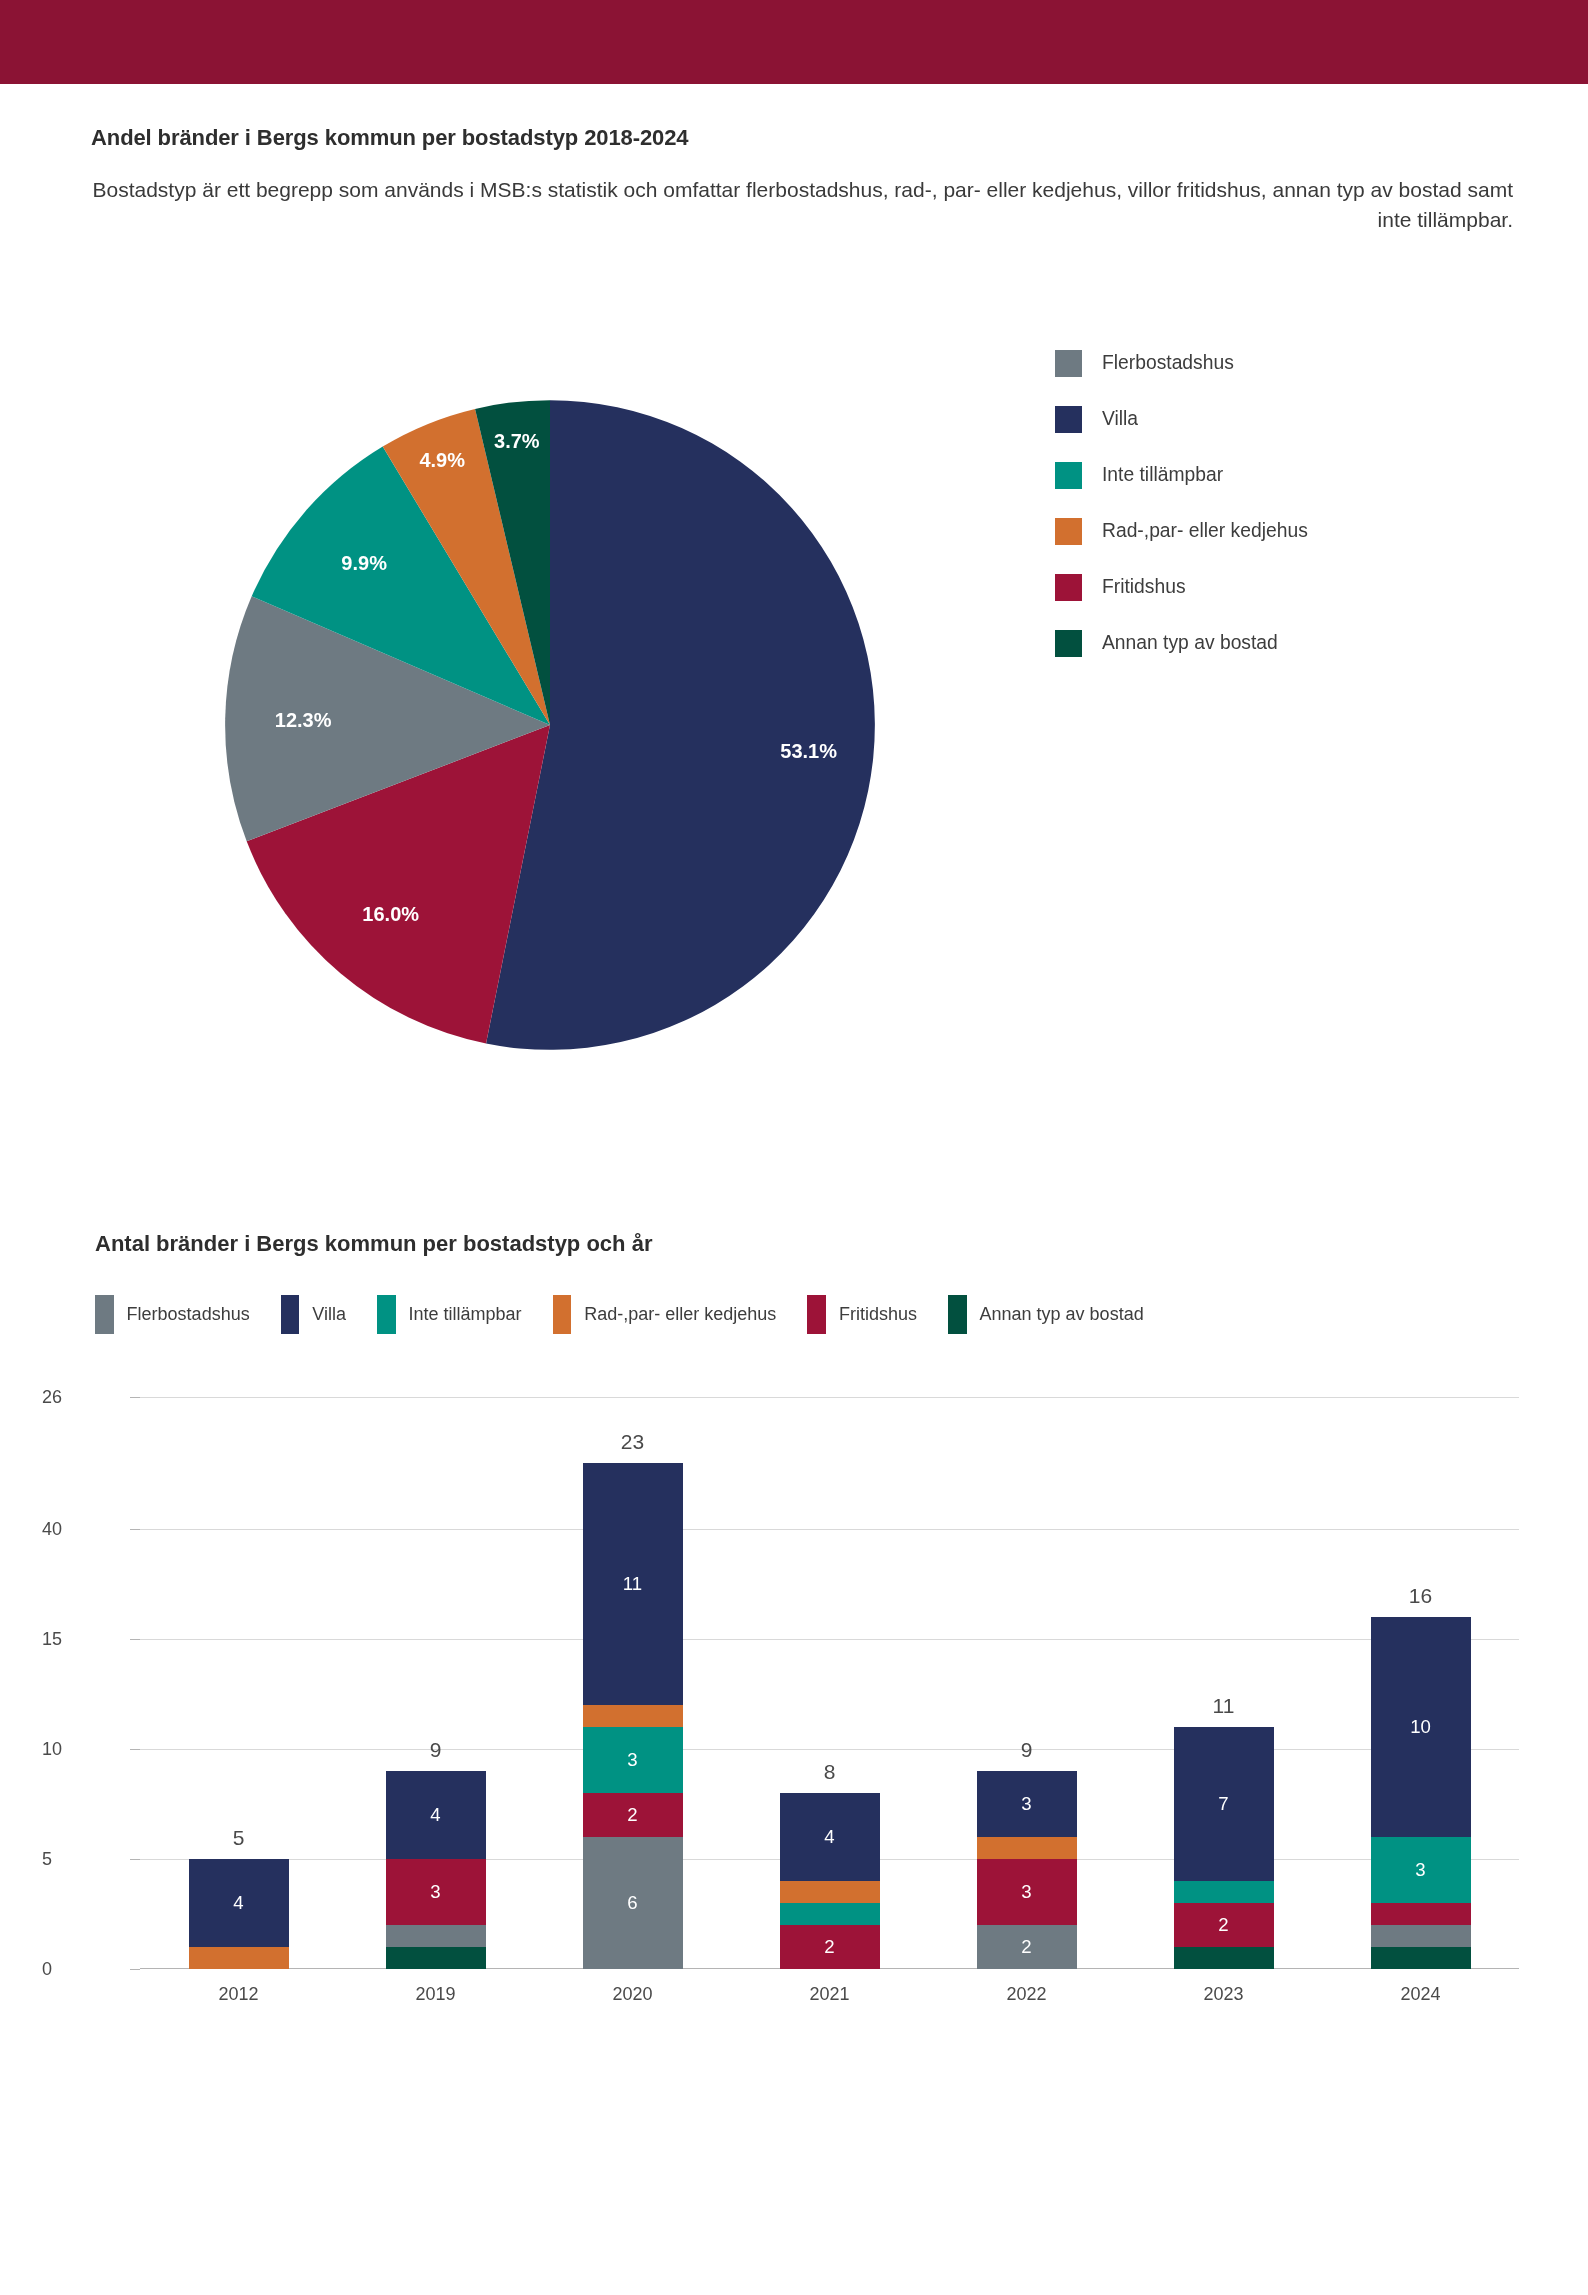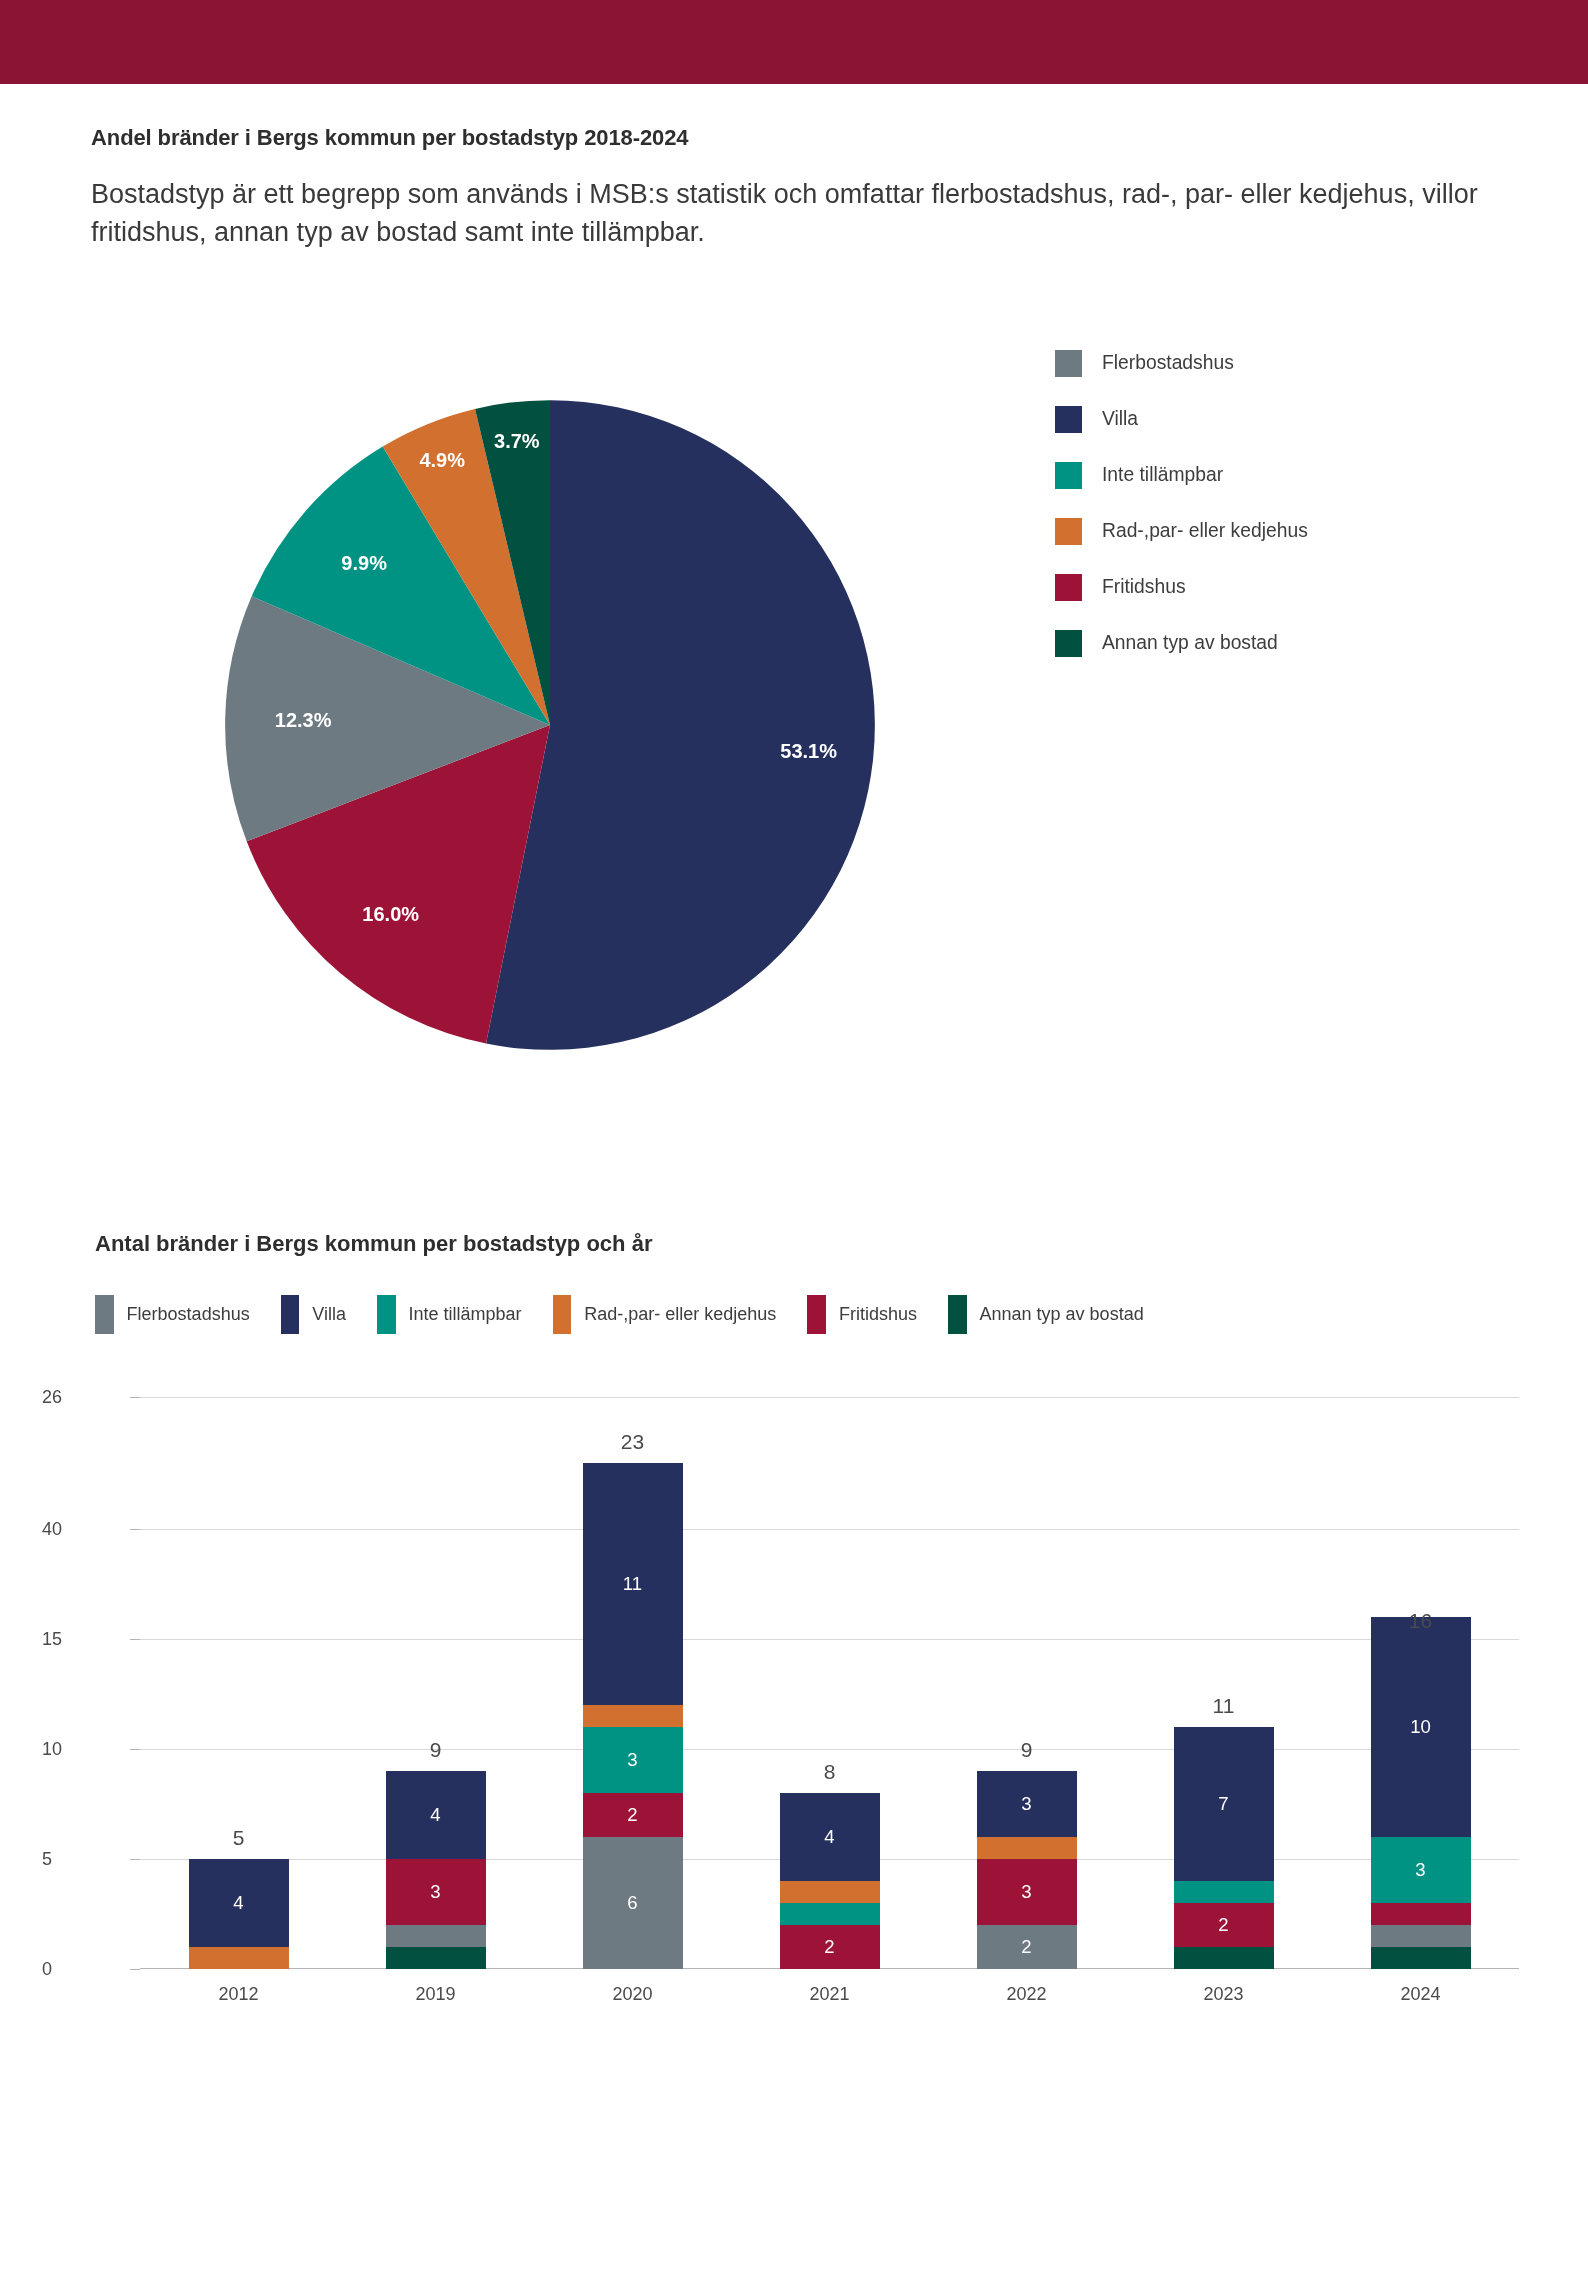--- a/index.html
+++ b/index.html
@@ -26,23 +26,24 @@
     left: 91px; top: 125px;
     font-size: 22px;
     font-weight: bold;
     letter-spacing: -0.1px;
     color: #2e2e2e;
   }
   .page-desc {
     position: absolute;
     left: 91px; top: 175px;
     width: 1422px;
-    font-size: 27px;
+    font-size: 21px;
     line-height: 1.42;
     color: #3a3a3a;
+    text-align: right;
   }
 
   
   .pie-section {
     position: absolute;
     left: 0; top: 314px;
     width: 1588px; height: 822px;
   }
   .pie-wrap {
     position: absolute;
@@ -396,19 +397,19 @@
             <div class="seg" style="height: 22px; background: rgb(2, 80, 63);"></div>
             <div class="seg" style="height: 22px; background: rgb(110, 122, 130);"></div>
             <div class="seg" style="height: 22px; background: rgb(157, 19, 56);"></div>
             <div class="seg" style="height: 66px; background: rgb(0, 146, 131);">
               <span class="seg-val">3</span>
             </div>
             <div class="seg" style="height: 220px; background: rgb(37, 48, 94);">
               <span class="seg-val">10</span>
             </div>
           </div>
-          <div class="bar-total" style="top: 187px; margin-top: 25px;">16</div>
+          <div class="bar-total" style="top: 187px;">16</div>
           <div class="xtick">2024</div>
         </div>
       </div>
   </div>
 </div>
 
 
 </body></html>

